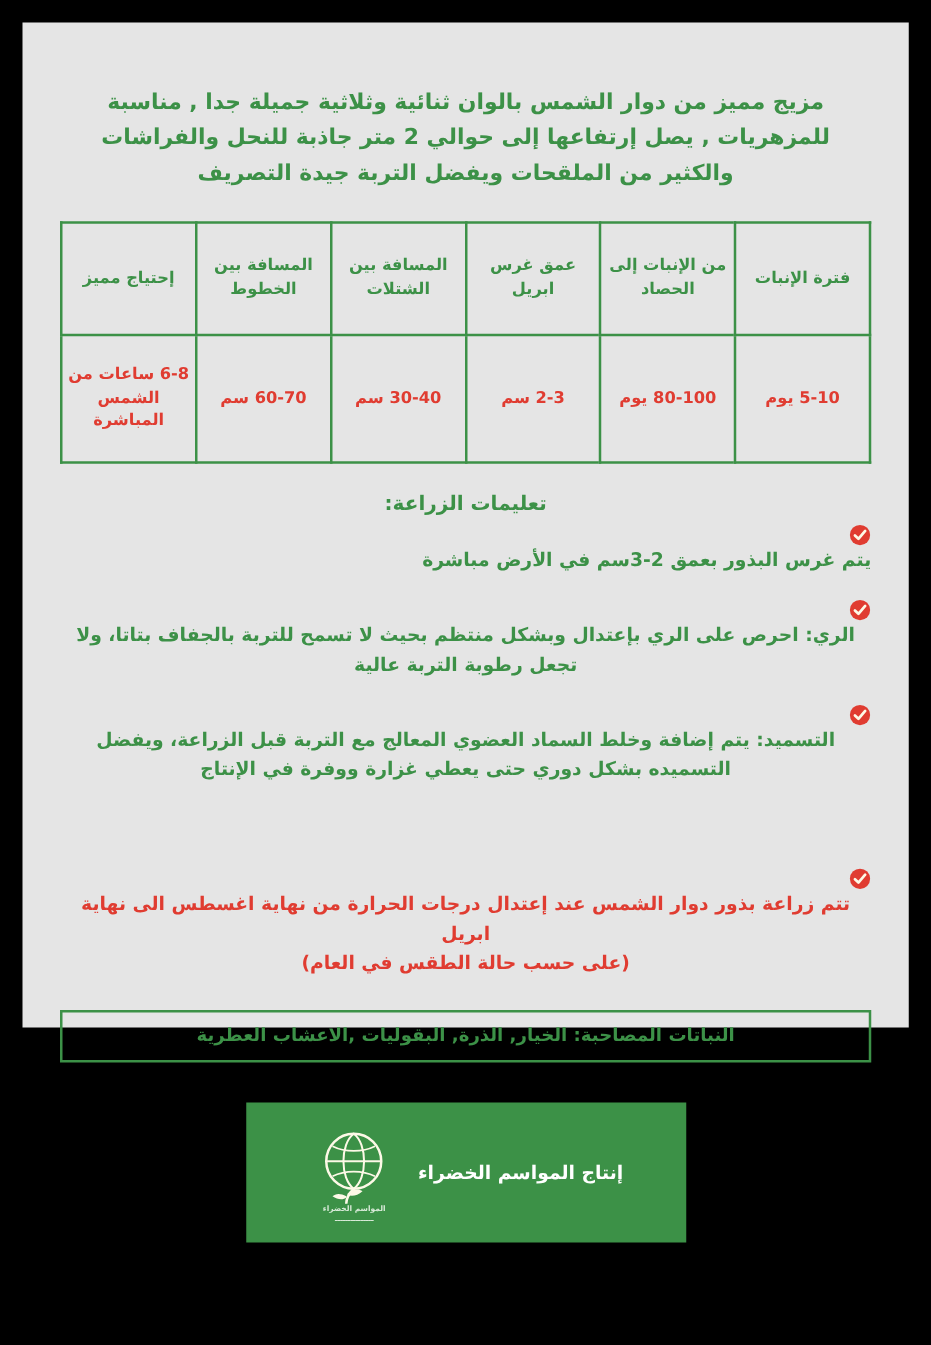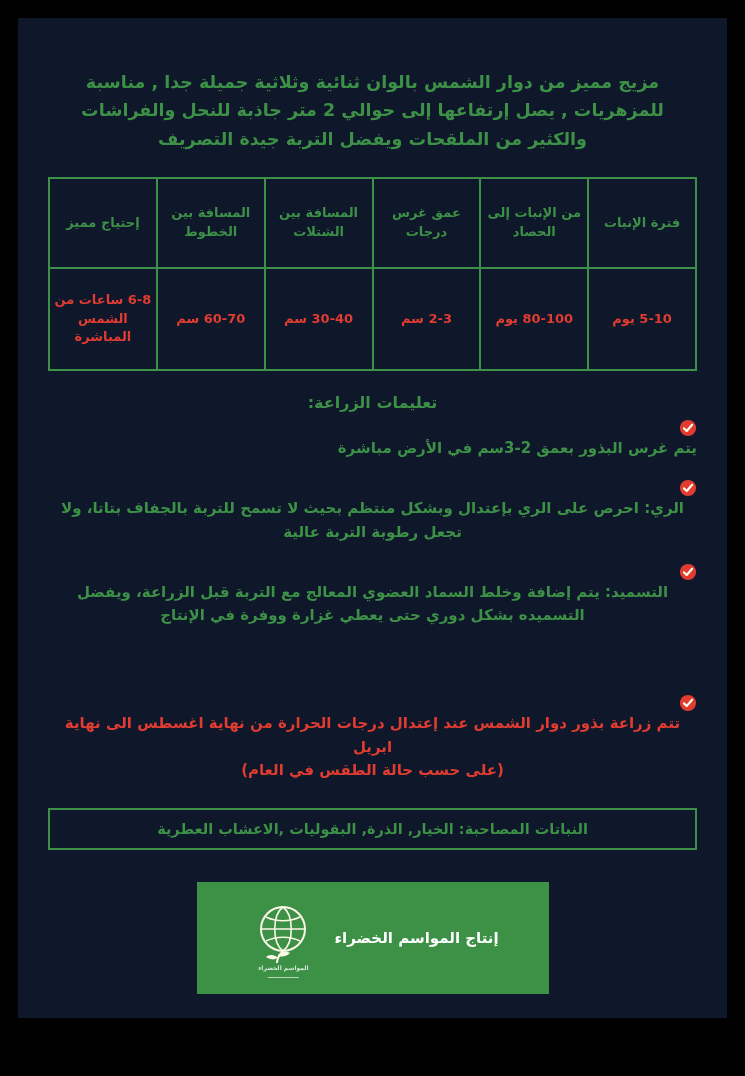--- a/index.html
+++ b/index.html
@@ -11,22 +11,22 @@
     height: 1076px;
     background: #000000;
     font-family: "DejaVu Sans", sans-serif;
     overflow: hidden;
   }
   .page {
     position: absolute;
     left: 18px;
     top: 18px;
     width: 709px;
-    height: 1000px;
-    background: #0f172a;
+    height: 804px;
+    background: #e5e5e5;
     box-sizing: border-box;
     padding: 0;
   }
   .intro {
     margin: 0;
     padding: 50px 44px 0 44px;
     color: #3c9147;
     font-size: 17.5px;
     font-weight: bold;
     line-height: 1.62;
@@ -173,21 +173,21 @@
 <div class="page">
 
   <p class="intro">مزيج مميز من دوار الشمس بالوان ثنائية وثلاثية جميلة جدا , مناسبة للمزهريات , يصل إرتفاعها إلى حوالي 2 متر جاذبة للنحل والفراشات والكثير من الملقحات ويفضل التربة جيدة التصريف</p>
 
   <div class="table-wrap">
     <table class="spec">
       <thead>
         <tr>
           <th>فترة الإنبات</th>
           <th>من الإنبات إلى الحصاد</th>
-          <th>عمق غرس درجات</th>
+          <th>عمق غرس ابريل</th>
           <th>المسافة بين الشتلات</th>
           <th>المسافة بين الخطوط</th>
           <th>إحتياج مميز</th>
         </tr>
       </thead>
       <tbody>
         <tr>
           <td>5-10 يوم</td>
           <td>80-100 يوم</td>
           <td>2-3 سم</td>

